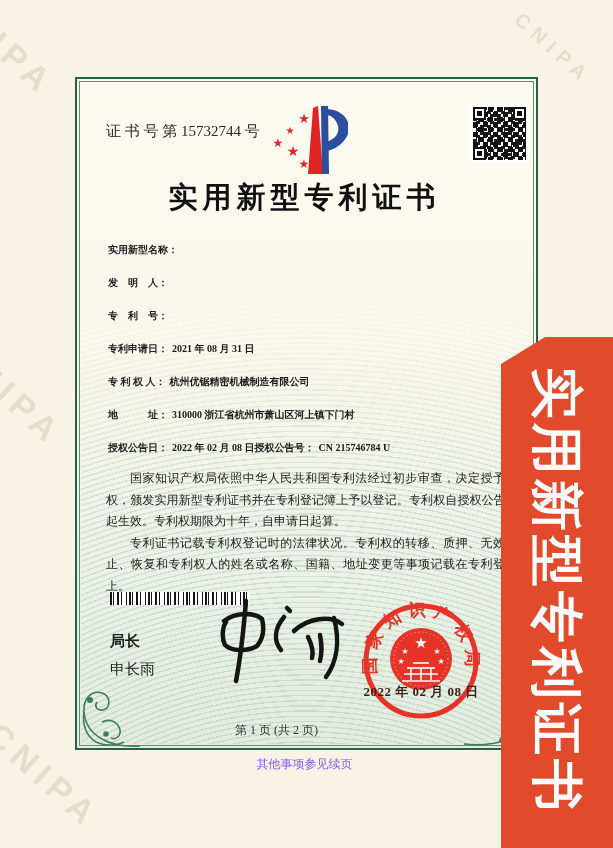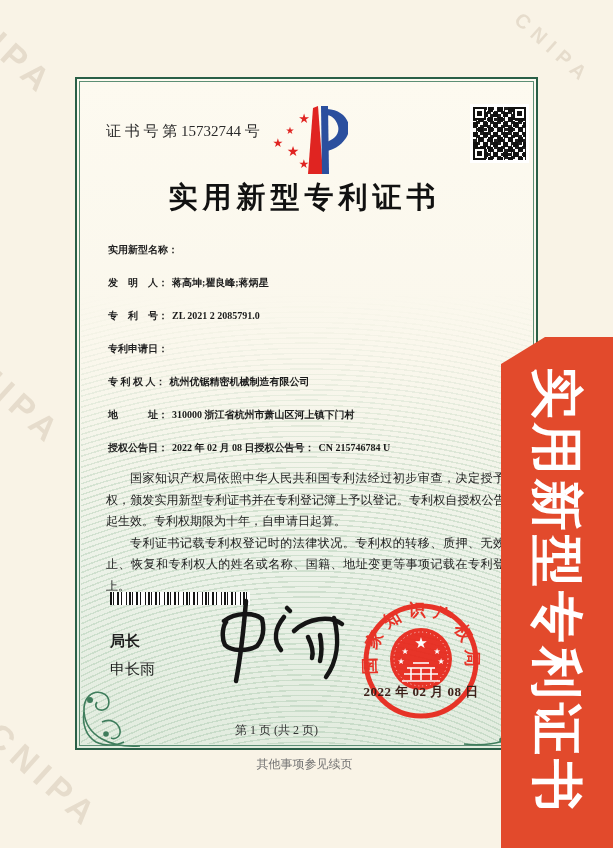--- a/index.html
+++ b/index.html
@@ -86,21 +86,21 @@
     font-family:"Liberation Sans","DejaVu Sans",sans-serif;}
   .signature{left:208px;top:594px;width:140px;height:94px;z-index:4;}
   
   .seal{left:357px;top:597px;width:128px;height:128px;z-index:5;opacity:.93;}
   .seal-date{
     position:absolute;left:0;right:0;top:86px;text-align:center;
     font-size:13px;font-weight:700;color:#30100a;letter-spacing:.5px;
   }
   
   .page-info{left:75px;top:722px;width:403px;text-align:center;font-size:12px;color:#333;z-index:3;}
-  .footer-note{left:75px;top:756px;width:459px;text-align:center;font-size:12px;color:#737373;z-index:3;}
+  .footer-note{left:75px;top:756px;width:459px;text-align:center;font-size:12px;color:#8b5cf6;z-index:3;}
   .flourish{z-index:4;}
   
   .banner{
     left:501px;top:337px;width:112px;height:511px;z-index:30;
     background:#e24a2c;
     -webkit-clip-path:polygon(0 27px,44px 0,100% 0,100% 100%,0 100%);
     clip-path:polygon(0 27px,44px 0,100% 0,100% 100%,0 100%);
   }
   .banner-text{
     position:absolute;left:0;top:0;width:511px;height:112px;
@@ -149,28 +149,27 @@
 </div>
 
 <div class="abs title">实用新型专利证书</div>
 
 <div class="abs fields">
   <div class="frow">
     <span class="flabel">实用新型名称：</span>
   </div>
   <div class="frow">
     <span class="flabel">发　明　人：</span>
-    <span class="fvalue">蒋高坤;瞿良峰;蒋炳星</span>
   </div>
   <div class="frow">
     <span class="flabel">专　利　号：</span>
-    <span class="fvalue">ZL 2021 2 2085791.0</span>
   </div>
   <div class="frow">
     <span class="flabel">专利申请日：</span>
+    <span class="fvalue">2021 年 08 月 31 日</span>
   </div>
   <div class="frow">
     <span class="flabel">专 利 权 人：</span>
     <span class="fvalue">杭州优锯精密机械制造有限公司</span>
   </div>
   <div class="frow">
     <span class="flabel">地　　　址：</span>
     <span class="fvalue">310000 浙江省杭州市萧山区河上镇下门村</span>
   </div>
   <div class="frow">

